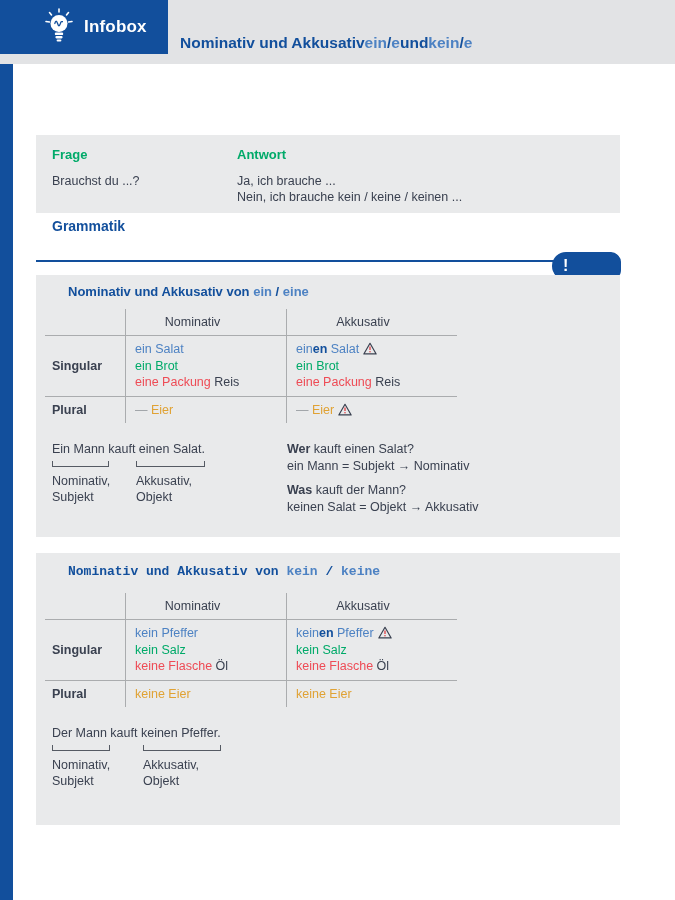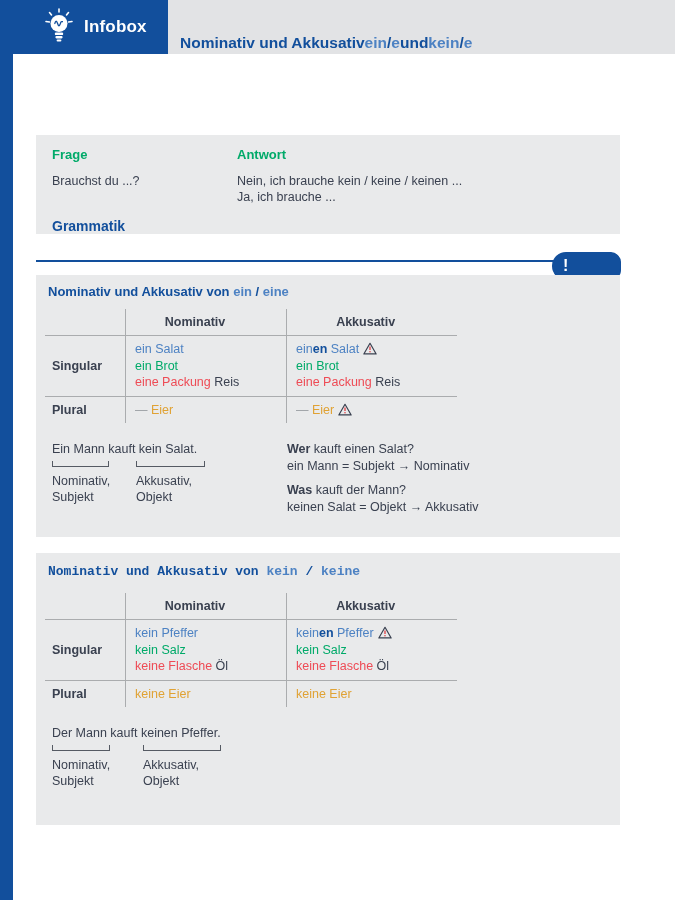--- a/index.html
+++ b/index.html
@@ -12,43 +12,43 @@
     font-size:12.5px;
     line-height:16px;
     overflow:hidden;
   }
   .abs { position:absolute; }
 
   
   .left-strip { left:0; top:0; width:13px; height:900px; background:#124f9c; }
 
   
-  .header-band { left:0; top:0; width:675px; height:54px; background:#e2e3e5; }
+  .header-band { left:0; top:0; width:675px; height:64px; background:#e2e3e5; }
   .infobox-tab { left:0; top:0; width:168px; height:54px; background:#124f9c;
     display:flex; align-items:center; }
   .bulb { margin-left:40px; }
   .infobox-label { color:#fff; font-weight:bold; font-size:17px; margin-left:6px; letter-spacing:.2px; }
   .page-title { left:180px; top:16px; height:54px; display:flex; align-items:center; font-size:15.5px; }
 
   
   .card { background:#e9eaeb; width:584px; left:36px; }
-  .card-qa { top:135px; height:99px; }
+  .card-qa { top:135px; height:78px; }
   .card-ein { top:275px; height:262px; }
   .card-kein { top:553px; height:272px; }
 
   .green-h { color:#00aa69; font-weight:bold; font-size:13px; }
 
   .grammatik { left:52px; top:218px; color:#124f9c; font-weight:bold; font-size:14px; }
   .divider-line { left:36px; top:260px; width:521px; height:2px; background:#124f9c; }
   .alert-badge { left:552px; top:252px; width:68px; height:28px; background:#124f9c;
     border-radius:14px 9px 11px 14px; display:flex; align-items:center;
     box-shadow:1px 1px 0 #124f9c; }
   .alert-badge .mark { color:#fff; font-weight:bold; font-size:16px; margin-left:11px; }
 
-  .sec-title { position:absolute; left:12px; top:9px; font-size:13px;text-align:center; }
+  .sec-title { position:absolute; left:32px; top:9px; font-size:13px;text-align:center; }
 
   
   .rich { }
   .c-blue { color:#4d82c3; }
   .c-dkblue { color:#124f9c; }
   .c-green { color:#00aa69; }
   .c-red { color:#ee4b55; }
   .c-gold { color:#e0a234; }
   .c-dark { color:#3a4150; }
   .c-gray { color:#989ba0; }
@@ -57,21 +57,21 @@
   
   .g-table { position:absolute; left:9px; top:34px; width:412px; }
   .g-row { display:flex; }
   .g-sep { height:1px; background:#aaacae; width:412px; }
   .vline { position:absolute; width:1px; background:#aaacae; top:0; height:114px; }
   .vline.v1 { left:80px; }
   .vline.v2 { left:241px; }
   .gc1 { width:80px; padding-left:7px; }
   .gc2 { width:161px; padding-left:10px; }
   .gc3 { width:171px; padding-left:10px; }
-  .g-head { height:26px; align-items:center; font-weight:bold;gap:48px; }
+  .g-head { height:26px; align-items:center; font-weight:normal;gap:48px; }
   .g-sing { height:60px; padding:0; }
   .g-sing .gc1 { display:flex; align-items:center; font-weight:bold; }
   .g-sing .lines { padding-top:5px; }
   .g-sing .line { line-height:16.5px; white-space:nowrap; }
   .g-plur { height:26px; align-items:center; font-weight:bold; }
   .g-plur .line { font-weight:normal; white-space:nowrap; }
   .warn { vertical-align:-2px; margin-left:4px; }
 
   
   .sentence { font-size:12.5px; }
@@ -113,22 +113,22 @@
       <span class="c-dkblue c-bold">/</span>
       <span class="c-blue c-bold">e</span>
     </div>
 </div>
 
 <div class="abs card card-qa">
   <div class="abs green-h" style="left:16px; top:12px;">Frage</div>
   <div class="abs green-h" style="left:201px; top:12px;">Antwort</div>
   <div class="abs" style="left:16px; top:38px;">Brauchst du ...?</div>
   <div class="abs" style="left:201px; top:38px;">
+    <div>Ja, ich brauche ...</div>
     <div>Nein, ich brauche kein / keine / keinen ...</div>
-    <div>Ja, ich brauche ...</div>
   </div>
 </div>
 
 <div class="abs grammatik">Grammatik</div>
 <div class="abs divider-line"></div>
 <div class="abs alert-badge">
   <span class="mark">!</span>
 </div>
 
 <div class="abs card card-ein">
@@ -168,21 +168,21 @@
       <div class="gc1">Plural</div>
       <div class="gc2 line"><span class="rich"><span class="c-gray">— </span><span class="c-gold">Eier</span></span></div>
       <div class="gc3 line"><span class="rich"><span class="c-gray">— </span><span class="c-gold">Eier</span></span><svg class="warn" width="14" height="13" viewBox="0 0 20 18">
             <path d="M10 1.5 L18.8 16.8 H1.2 Z" fill="none" stroke="#3a4150" stroke-width="1.7" stroke-linejoin="round"></path>
             <path d="M10 6.2 v4.8" stroke="#e03a3f" stroke-width="1.8"></path>
             <circle cx="10" cy="13.6" r="1.1" fill="#e03a3f"></circle>
           </svg></div>
     </div>
   </div>
 
-  <div class="abs sentence" style="left:16px; top:166px;">Ein Mann kauft kein Salat.</div>
+  <div class="abs sentence" style="left:16px; top:166px;">Ein Mann kauft einen Salat.</div>
   <div class="abs brace" style="left:16px; top:186px; width:57px;"></div>
   <div class="abs brace" style="left:100px; top:186px; width:69px;"></div>
   <div class="abs case-label" style="left:16px; top:198px;">
     <div>Nominativ,</div>
     <div>Subjekt</div>
   </div>
   <div class="abs case-label" style="left:100px; top:198px;">
     <div>Akkusativ,</div>
     <div>Objekt</div>
   </div>

